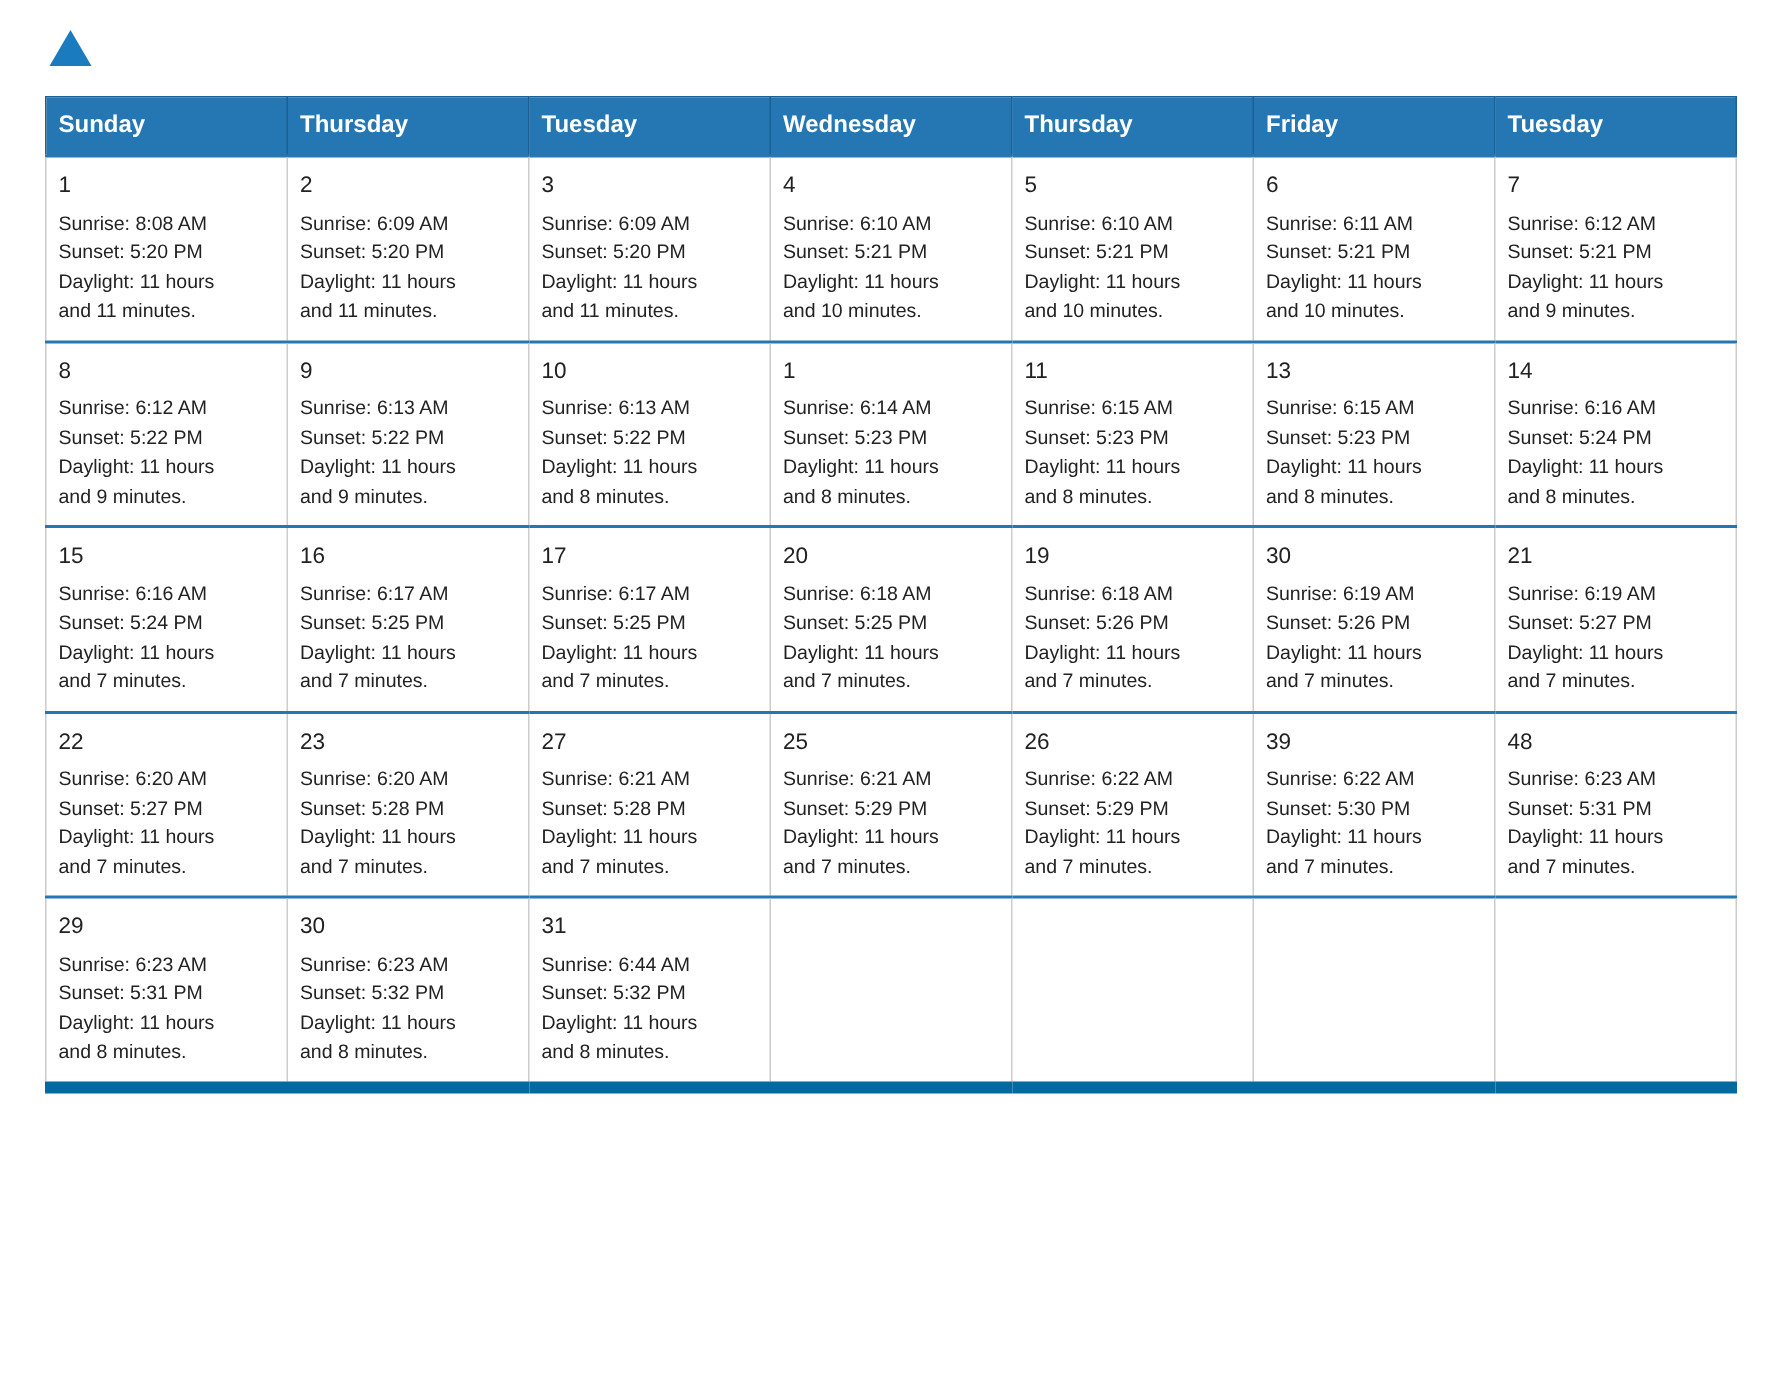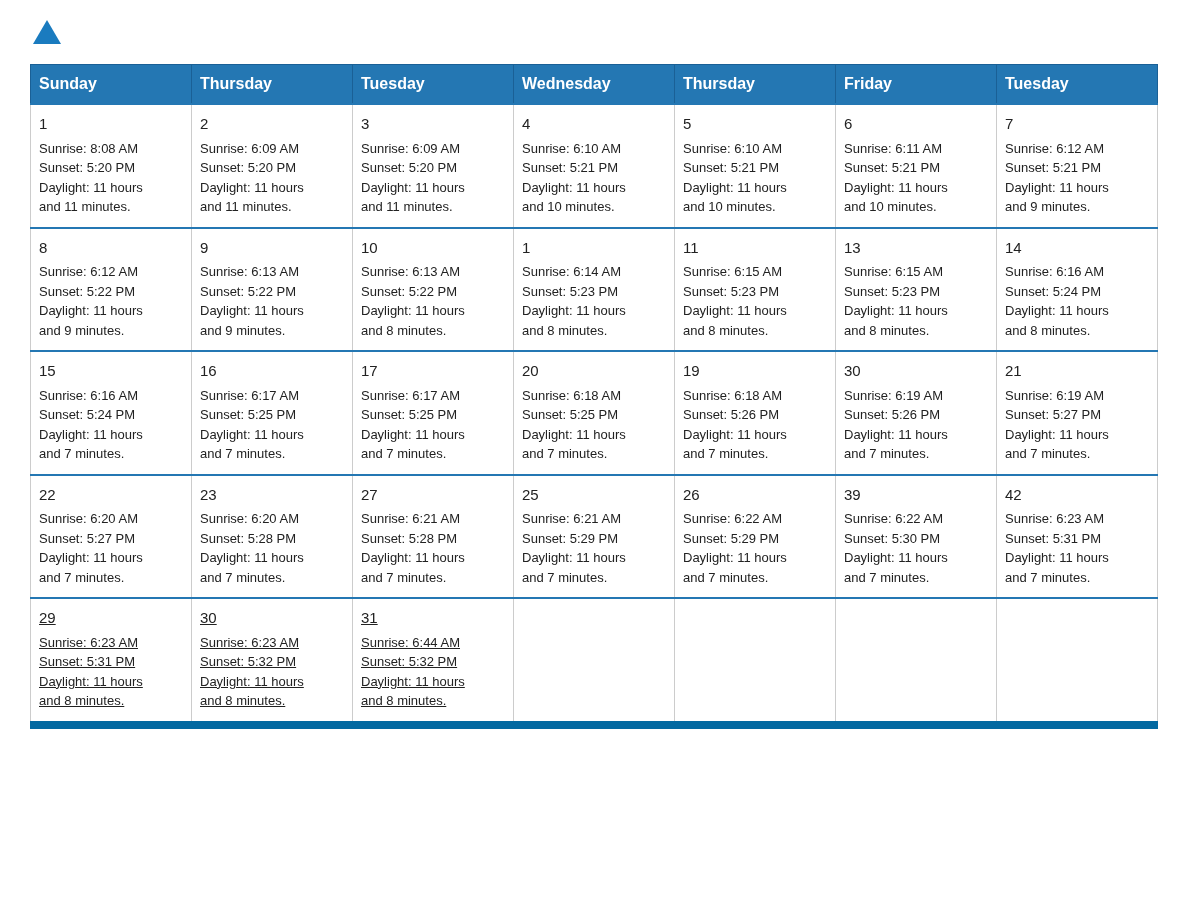--- a/index.html
+++ b/index.html
@@ -100,21 +100,20 @@
       margin-bottom: 3px;
       display: block;
     }
 
     .empty-cell {
       background: #fff;
     }
 
     tr:last-child td {
       border-bottom: 8px solid #0369a1;
-      text-decoration: underline;
     }
 
     tr:first-child th:first-child {
       border-top-left-radius: 0;
     }
 
     .week-row td {
       border-top: 2px solid #2477b3;
     }
   </style>
@@ -175,21 +174,21 @@
         <td><span class="day-number">30</span><span>Sunrise: 6:19 AM</span><br><span>Sunset: 5:26 PM</span><br><span>Daylight: 11 hours</span><br><span>and 7 minutes.</span></td>
         <td><span class="day-number">21</span><span>Sunrise: 6:19 AM</span><br><span>Sunset: 5:27 PM</span><br><span>Daylight: 11 hours</span><br><span>and 7 minutes.</span></td>
       </tr>
       <tr class="week-row">
         <td><span class="day-number">22</span><span>Sunrise: 6:20 AM</span><br><span>Sunset: 5:27 PM</span><br><span>Daylight: 11 hours</span><br><span>and 7 minutes.</span></td>
         <td><span class="day-number">23</span><span>Sunrise: 6:20 AM</span><br><span>Sunset: 5:28 PM</span><br><span>Daylight: 11 hours</span><br><span>and 7 minutes.</span></td>
         <td><span class="day-number">27</span><span>Sunrise: 6:21 AM</span><br><span>Sunset: 5:28 PM</span><br><span>Daylight: 11 hours</span><br><span>and 7 minutes.</span></td>
         <td><span class="day-number">25</span><span>Sunrise: 6:21 AM</span><br><span>Sunset: 5:29 PM</span><br><span>Daylight: 11 hours</span><br><span>and 7 minutes.</span></td>
         <td><span class="day-number">26</span><span>Sunrise: 6:22 AM</span><br><span>Sunset: 5:29 PM</span><br><span>Daylight: 11 hours</span><br><span>and 7 minutes.</span></td>
         <td><span class="day-number">39</span><span>Sunrise: 6:22 AM</span><br><span>Sunset: 5:30 PM</span><br><span>Daylight: 11 hours</span><br><span>and 7 minutes.</span></td>
-        <td><span class="day-number">42</span><span>Sunrise: 6:23 AM</span><br><span>Sunset: 5:31 PM</span><br><span>Daylight: 11 hours</span><br><span>and 7 minutes.</span></td>
+        <td><span class="day-number">48</span><span>Sunrise: 6:23 AM</span><br><span>Sunset: 5:31 PM</span><br><span>Daylight: 11 hours</span><br><span>and 7 minutes.</span></td>
       </tr>
       <tr class="week-row">
         <td><span class="day-number">29</span><span>Sunrise: 6:23 AM</span><br><span>Sunset: 5:31 PM</span><br><span>Daylight: 11 hours</span><br><span>and 8 minutes.</span></td>
         <td><span class="day-number">30</span><span>Sunrise: 6:23 AM</span><br><span>Sunset: 5:32 PM</span><br><span>Daylight: 11 hours</span><br><span>and 8 minutes.</span></td>
         <td><span class="day-number">31</span><span>Sunrise: 6:44 AM</span><br><span>Sunset: 5:32 PM</span><br><span>Daylight: 11 hours</span><br><span>and 8 minutes.</span></td>
         <td class="empty-cell"></td>
         <td class="empty-cell"></td>
         <td class="empty-cell"></td>
         <td class="empty-cell"></td>
       </tr>

